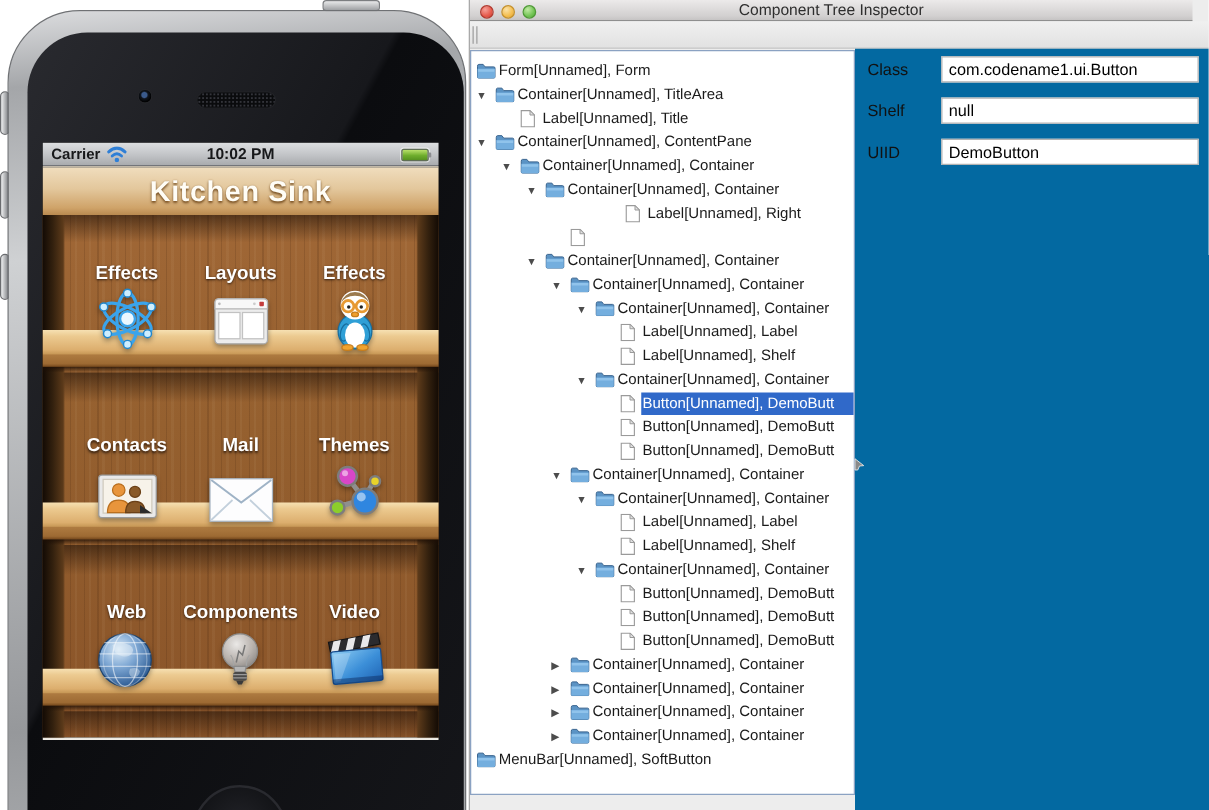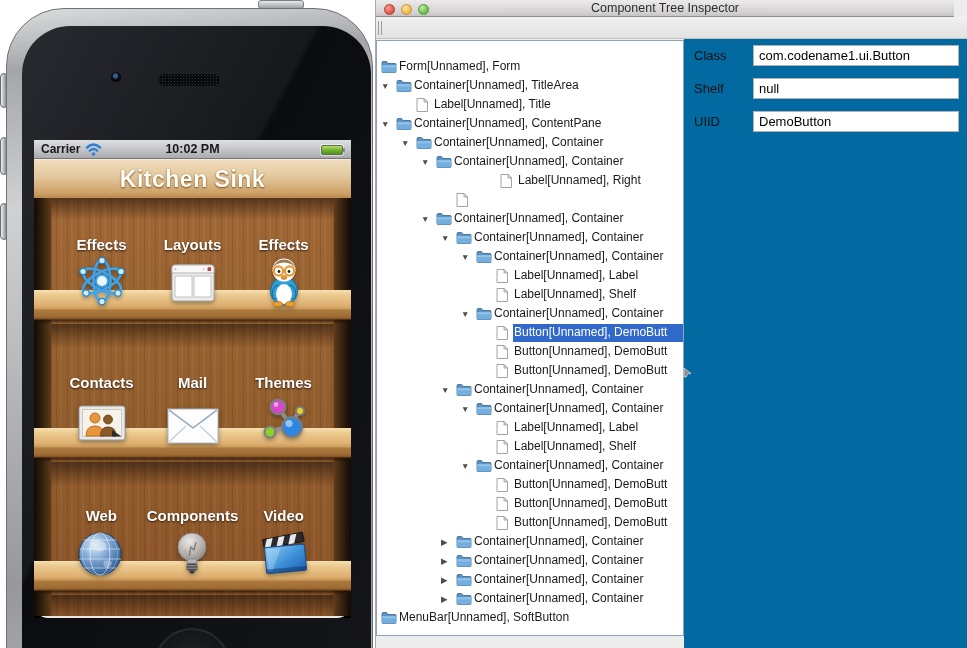--- a/index.html
+++ b/index.html
@@ -18,21 +18,21 @@
   .phone-face { position:absolute; left:15px; top:17px; width:349px; height:722px; border-radius:48px;
     background:linear-gradient(118deg,#292a2f 0%,#17181c 40%,#0b0c0f 41%,#16171b 100%); }
   .phone-camera { position:absolute; left:110px; top:71px; width:12px; height:12px; border-radius:50%;
     background:radial-gradient(circle at 45% 40%, #3a5a8c 0 2px, #10151d 3px, #000 70%); border:1px solid #25262a; }
   .phone-speaker { position:absolute; left:157px; top:73px; width:64px; height:14px; border-radius:7px;
     background:radial-gradient(#33343a 0.8px, transparent 1px) 0 0/3px 3px, #0a0b0d; border:1px solid #212226; }
   .phone-home { position:absolute; left:154px; top:628px; width:76px; height:76px; border-radius:50%;
     background:radial-gradient(circle at 50% 40%, #212227, #101114 70%); border:2px solid #292a2f; }
 
   
-  .screen { position:absolute; left:34px; top:140px; width:317px; height:478px; overflow:hidden; background:#000; }
+  .screen { position:absolute; left:34px; top:114px; width:317px; height:478px; overflow:hidden; background:#000; }
   .statusbar { position:absolute; left:0; top:0; right:0; height:19px;
     background:linear-gradient(180deg,#dddfe1,#c2c4c7 55%,#a9abae); border-bottom:1px solid #73757a;
     display:flex; align-items:center; font-size:12px; font-weight:bold; color:#17181a; }
   .sb-carrier { margin-left:7px; }
   .sb-wifi { margin-left:5px; display:inline-flex; }
   .sb-time { position:absolute; left:0; right:0; text-align:center; font-size:12.5px; }
   .sb-batt { position:absolute; right:8px; top:4.5px; width:22px; height:10px; border:1px solid #5f6e54; border-radius:2px;
     background:linear-gradient(180deg,#b8e06a,#6fae2d 55%,#56922０); background:linear-gradient(180deg,#b8e06a,#6fae2d 55%,#569220);
     box-shadow:0 0 0 1px rgba(255,255,255,.55); }
   .sb-batt:after { content:""; position:absolute; right:-3px; top:2.5px; width:2px; height:4px; background:#8b8d90; border-radius:0 1px 1px 0; }
@@ -40,21 +40,21 @@
   .apptitle { position:absolute; left:0; top:19px; right:0; height:39px;
     background:linear-gradient(180deg,#f0ddbd 0%,#e3c79c 45%,#cfa369 85%,#b98a50 100%);
     border-top:1px solid #f8ecd6; display:flex; align-items:center; justify-content:center; }
   .apptitle span { font-size:23px; font-weight:bold; color:#fffdf6; letter-spacing:.5px;
     text-shadow:0 1px 2px rgba(110,70,25,.9), 0 0 1px rgba(120,80,30,.6); }
 
   .wood { position:absolute; left:0; top:58px; right:0; bottom:0;
     background:
       repeating-linear-gradient(90deg, rgba(60,30,10,.16) 0 1px, rgba(0,0,0,0) 1px 4px, rgba(255,235,200,.05) 4px 6px, rgba(0,0,0,0) 6px 11px),
       linear-gradient(180deg,#a06736,#95602f 40%,#8a5429);
-    border-bottom:2px solid #f2efe8;border-radius:14px; }
+    border-bottom:2px solid #f2efe8; }
   .side-strip { position:absolute; top:0; bottom:0; width:18px; z-index:1; }
   .side-strip.l { left:0; background:linear-gradient(90deg,#120a04,#32200e 45%,#5c3a1a 92%,rgba(92,58,26,0)); }
   .side-strip.r { right:0; background:linear-gradient(270deg,#120a04,#32200e 45%,#5c3a1a 92%,rgba(92,58,26,0)); }
   .shade { position:absolute; left:0; right:0; z-index:1; background:linear-gradient(180deg,rgba(22,11,4,.55),rgba(22,11,4,0)); }
   .plank { position:absolute; left:0; right:0; height:34px; z-index:2;
     background:linear-gradient(180deg,#f4dcae 0,#ecc astray), linear-gradient(180deg,#f4dcae 0%,#e6c folder);
     background:linear-gradient(180deg,#f6e0b2 0%,#e9c astonishing 0); }
   
   .plank { background:linear-gradient(180deg,
       #f6e0b2 0px, #ecca90 5px, #dcae6e 16px, #c99a58 19px,
@@ -84,21 +84,21 @@
 
   .toolbar { position:absolute; left:0; top:17px; right:0; height:22px;
     background:linear-gradient(180deg,#f0f0f0,#e2e2e2); border-bottom:1px solid #c2c2c2; }
   .tb-handle { position:absolute; left:2px; top:4px; width:4px; height:14px;
     border-left:1px solid #9e9e9e; border-right:1px solid #9e9e9e; }
   .btn-refresh { position:absolute; left:12px; top:2.5px; height:17px; padding:0 8px;
     font-family:"Liberation Sans",sans-serif; font-size:16px; color:#111;
     background:linear-gradient(180deg,#fefefe,#dcdcdc); border:1px solid #8f8f8f; border-radius:3px;margin-top:40px; }
 
   .tree { position:absolute; left:0; top:40px; width:308px; bottom:12px; background:#fff;
-    border:1px solid #8ba2c2; overflow:hidden; padding-top:16px; }
+    border:1px solid #8ba2c2; overflow:hidden; padding-top:6px; }
   .tree-row { height:19px; display:flex; align-items:center; white-space:nowrap; font-size:12px; color:#1a1a1a; }
   .tw { display:inline-block; width:15px; flex:0 0 15px; font-size:8.5px; color:#4c4c4c; text-align:left; }
   .ticon { display:inline-flex; width:17px; flex:0 0 17px; align-items:center; }
   .tl { flex:1 1 auto; padding:1.5px 3px 2.5px 1px; }
   .tl.selected { background:#3069c9; color:#fff; }
 
   .props { position:absolute; left:308px; top:39px; right:0; bottom:0; background:#0369a1; font-size:13px; color:#111; }
   .prop-row { position:absolute; left:10px; right:8px; height:22px; display:flex; align-items:center; }
   .prop-label { width:59px; flex:0 0 59px; }
   .prop-field { flex:1; height:21px; background:#fff; border:1px solid #b2b2b2; padding:0 5px;

